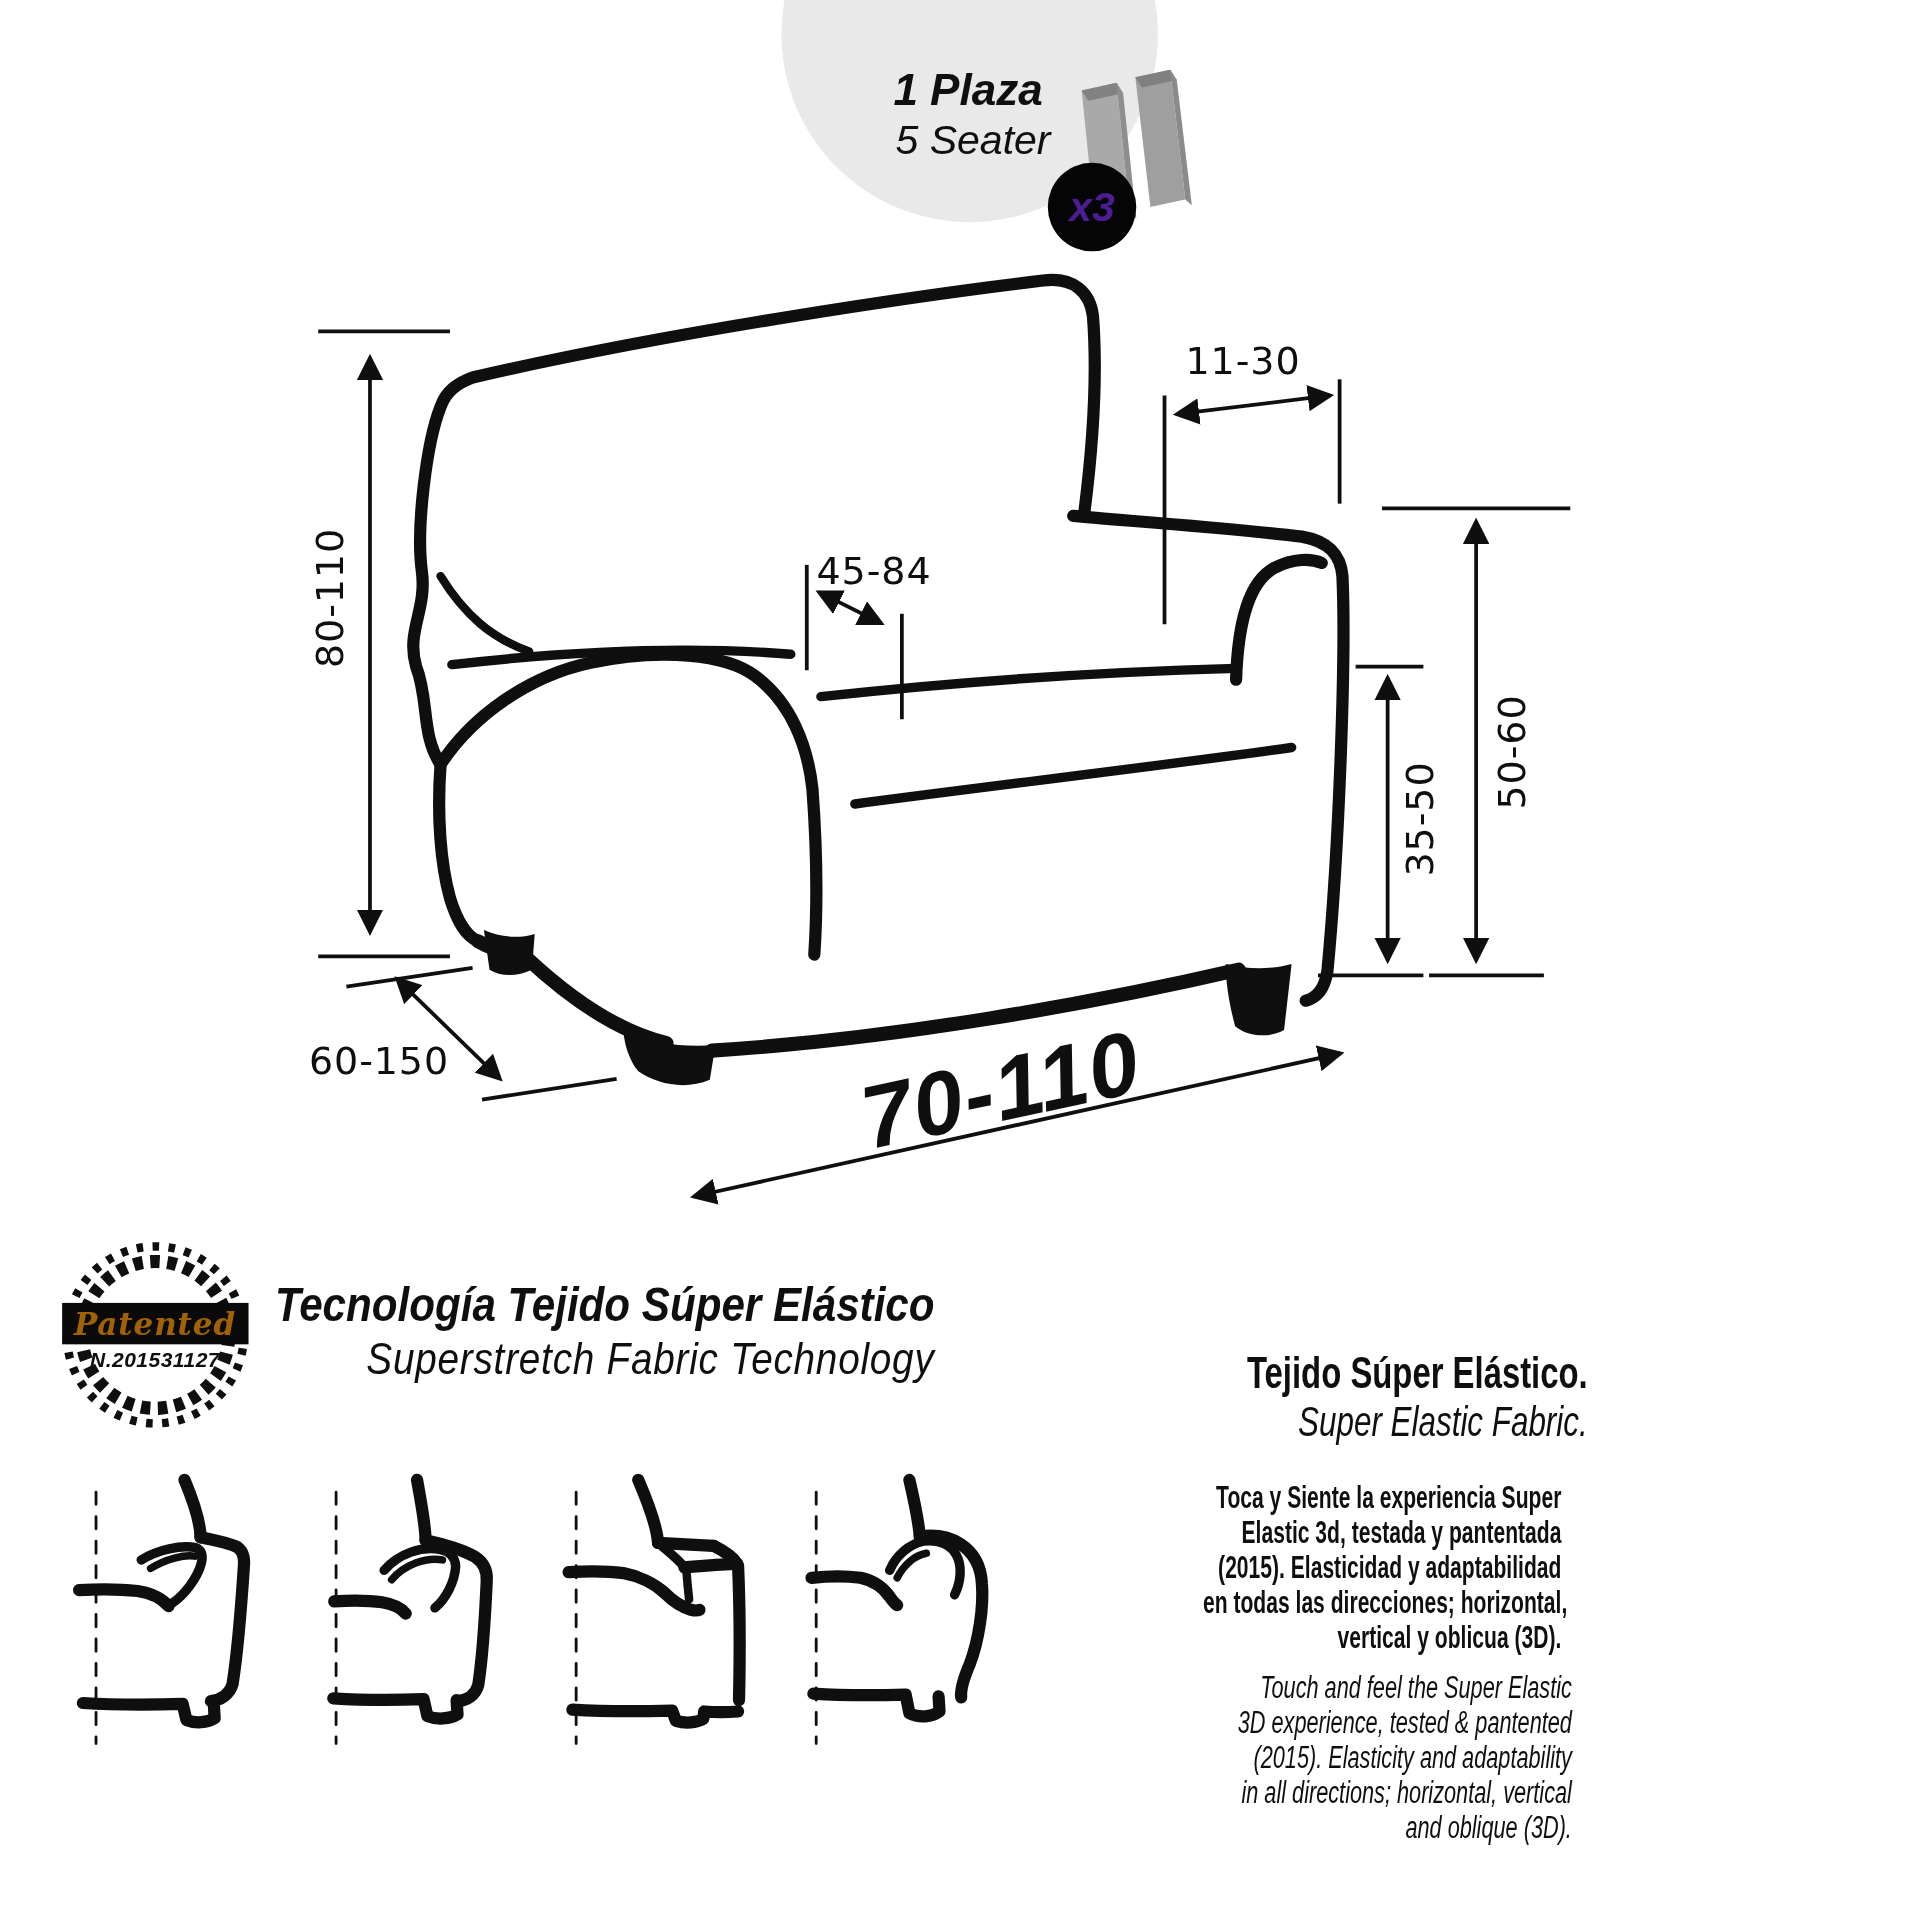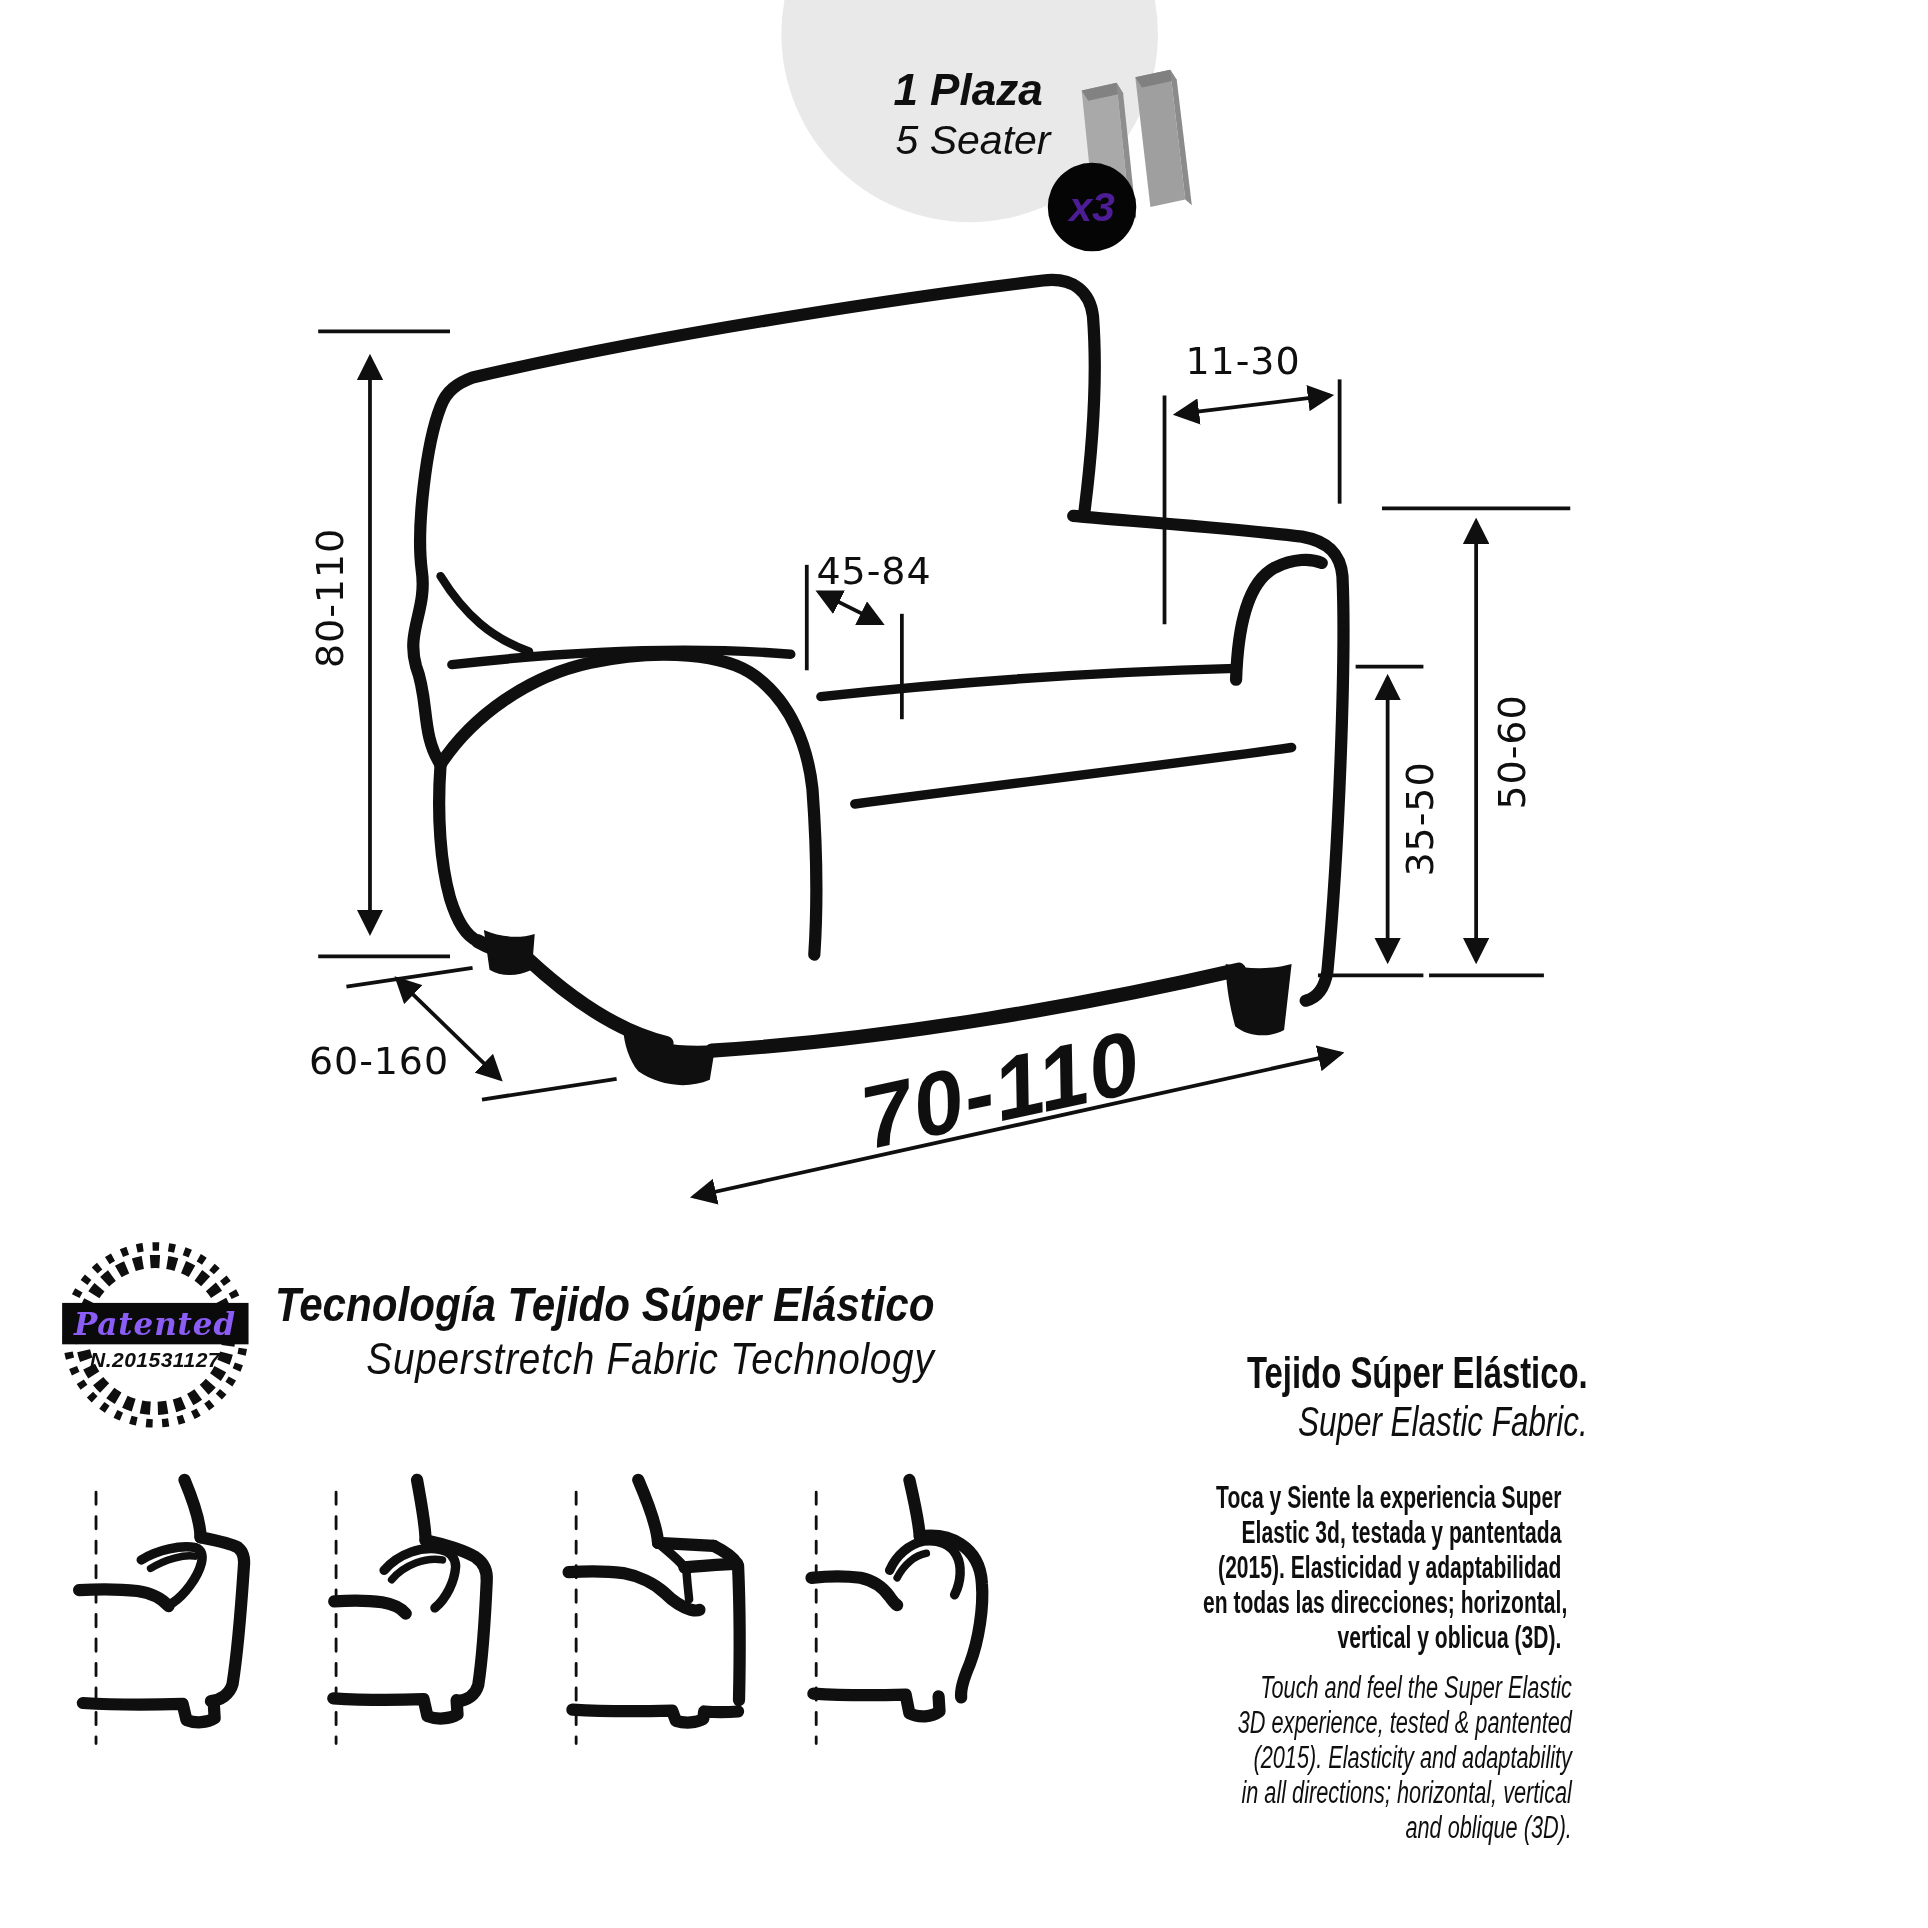--- a/index.html
+++ b/index.html
@@ -8,21 +8,21 @@
   .abs{position:absolute;white-space:nowrap;}
   .ctr{transform:translate(-50%,-50%);}
   .rot90{transform:translate(-50%,-50%) rotate(-90deg);}
   .rot12{transform:translate(-50%,-50%) rotate(-12deg);}
   svg{position:absolute;left:0;top:0;}
   .dim{font-family:"DejaVu Sans",sans-serif;font-size:38px;letter-spacing:0.9px;color:#0f0f0f;}
   .dim-big{font-family:"Liberation Sans",sans-serif;font-weight:800;font-style:italic;font-size:89px;letter-spacing:1.9px;color:#0f0f0f;}
   .plaza{font-size:44px;font-weight:800;font-style:italic;}
   .seater{font-size:41px;font-style:italic;font-weight:400;}
   .x3{font-size:41px;font-weight:800;font-style:italic;color:#4c1d95;}
-  .pat-label{font-family:"DejaVu Serif",serif;font-style:italic;font-weight:700;font-size:31px;color:#8b5cf6;letter-spacing:0.9px;}
+  .pat-label{font-family:"DejaVu Serif",serif;font-style:italic;font-weight:700;font-size:31px;color:#a16207;letter-spacing:0.9px;}
   .pat-num{font-style:italic;font-weight:700;font-size:21px;letter-spacing:0.5px;}
   .cond{transform-origin:left top;}
   .tech-es{font-size:49px;line-height:55px;font-weight:800;font-style:italic;}
   .tech-en{font-size:45px;line-height:53px;font-style:italic;font-weight:400;letter-spacing:0.9px;}
   .fab-title-es{font-size:45px;line-height:49px;font-weight:800;}
   .fab-title-en{font-size:43px;line-height:49px;font-style:italic;font-weight:400;}
   .fab-es{font-size:31px;font-weight:700;}
   .fab-es div{height:35px;}
   .fab-en{font-size:31px;font-style:italic;font-weight:400;}
   .fab-en div{height:35px;}
@@ -167,21 +167,21 @@
 
   <span class="abs ctr plaza" style="left:968px;top:90px;">1 Plaza</span>
   <span class="abs ctr seater" style="left:973px;top:140px;">5 Seater</span>
   <span class="abs ctr x3" style="left:1092px;top:207px;">x3</span>
 
   <span class="abs rot90 dim" style="left:330px;top:598px;">80-110</span>
   <span class="abs ctr dim" style="left:1243px;top:361px;">11-30</span>
   <span class="abs ctr dim" style="left:874px;top:571px;">45-84</span>
   <span class="abs rot90 dim" style="left:1420px;top:819px;">35-50</span>
   <span class="abs rot90 dim" style="left:1512px;top:752px;">50-60</span>
-  <span class="abs ctr dim" style="left:379px;top:1061px;">60-160</span>
+  <span class="abs ctr dim" style="left:379px;top:1061px;">60-150</span>
   <span class="abs rot12 dim-big" style="left:1001px;top:1090px;">70-110</span>
 
   <span class="abs ctr pat-label" style="left:155px;top:1324px;">Patented</span>
   <span class="abs ctr pat-num" style="left:155px;top:1360px;">N.201531127</span>
 
   <div class="abs cond" style="left:275px;top:1277px;transform:scaleX(0.86);">
     <div class="tech-es">Tecnología Tejido Súper Elástico</div>
     <div class="tech-en">Superstretch Fabric Technology</div>
   </div>
 

